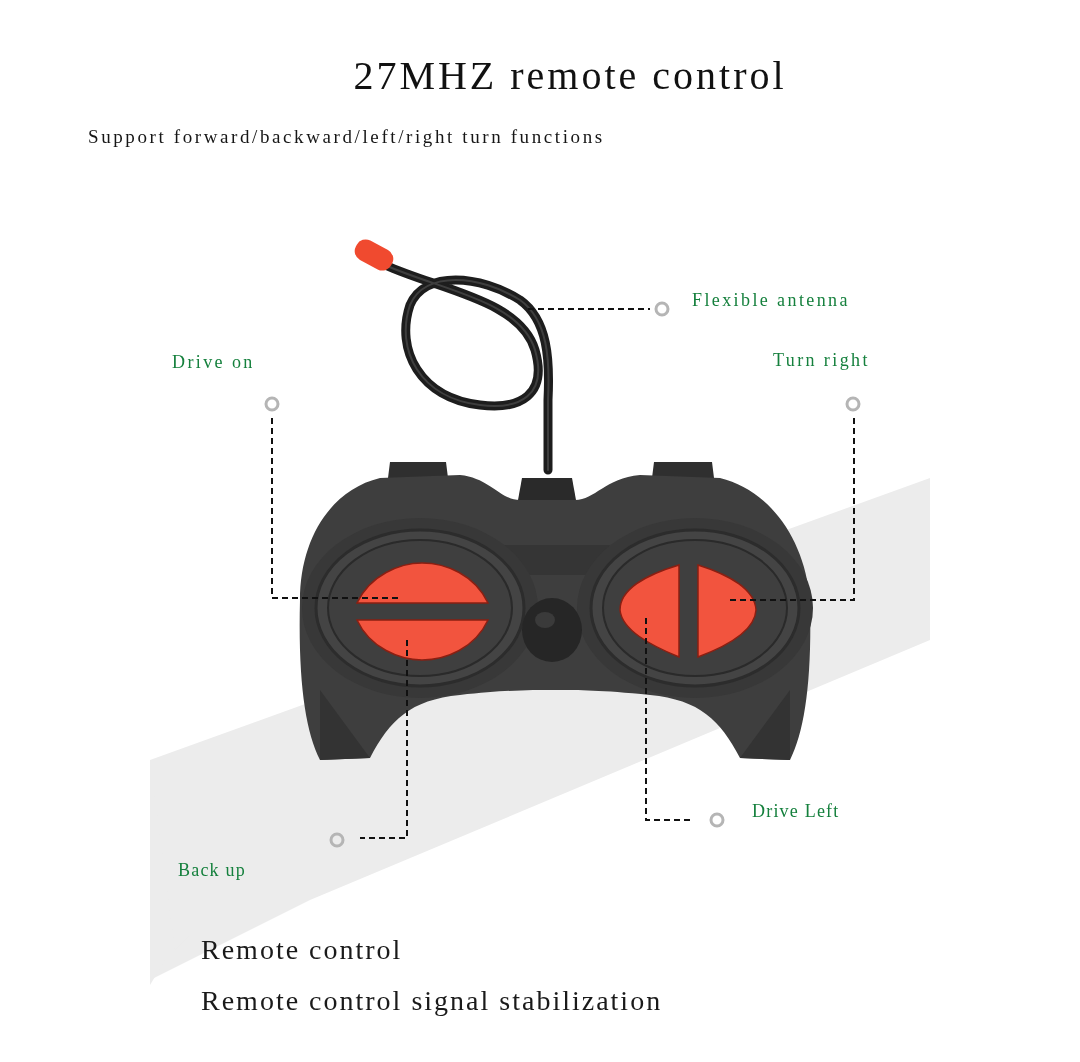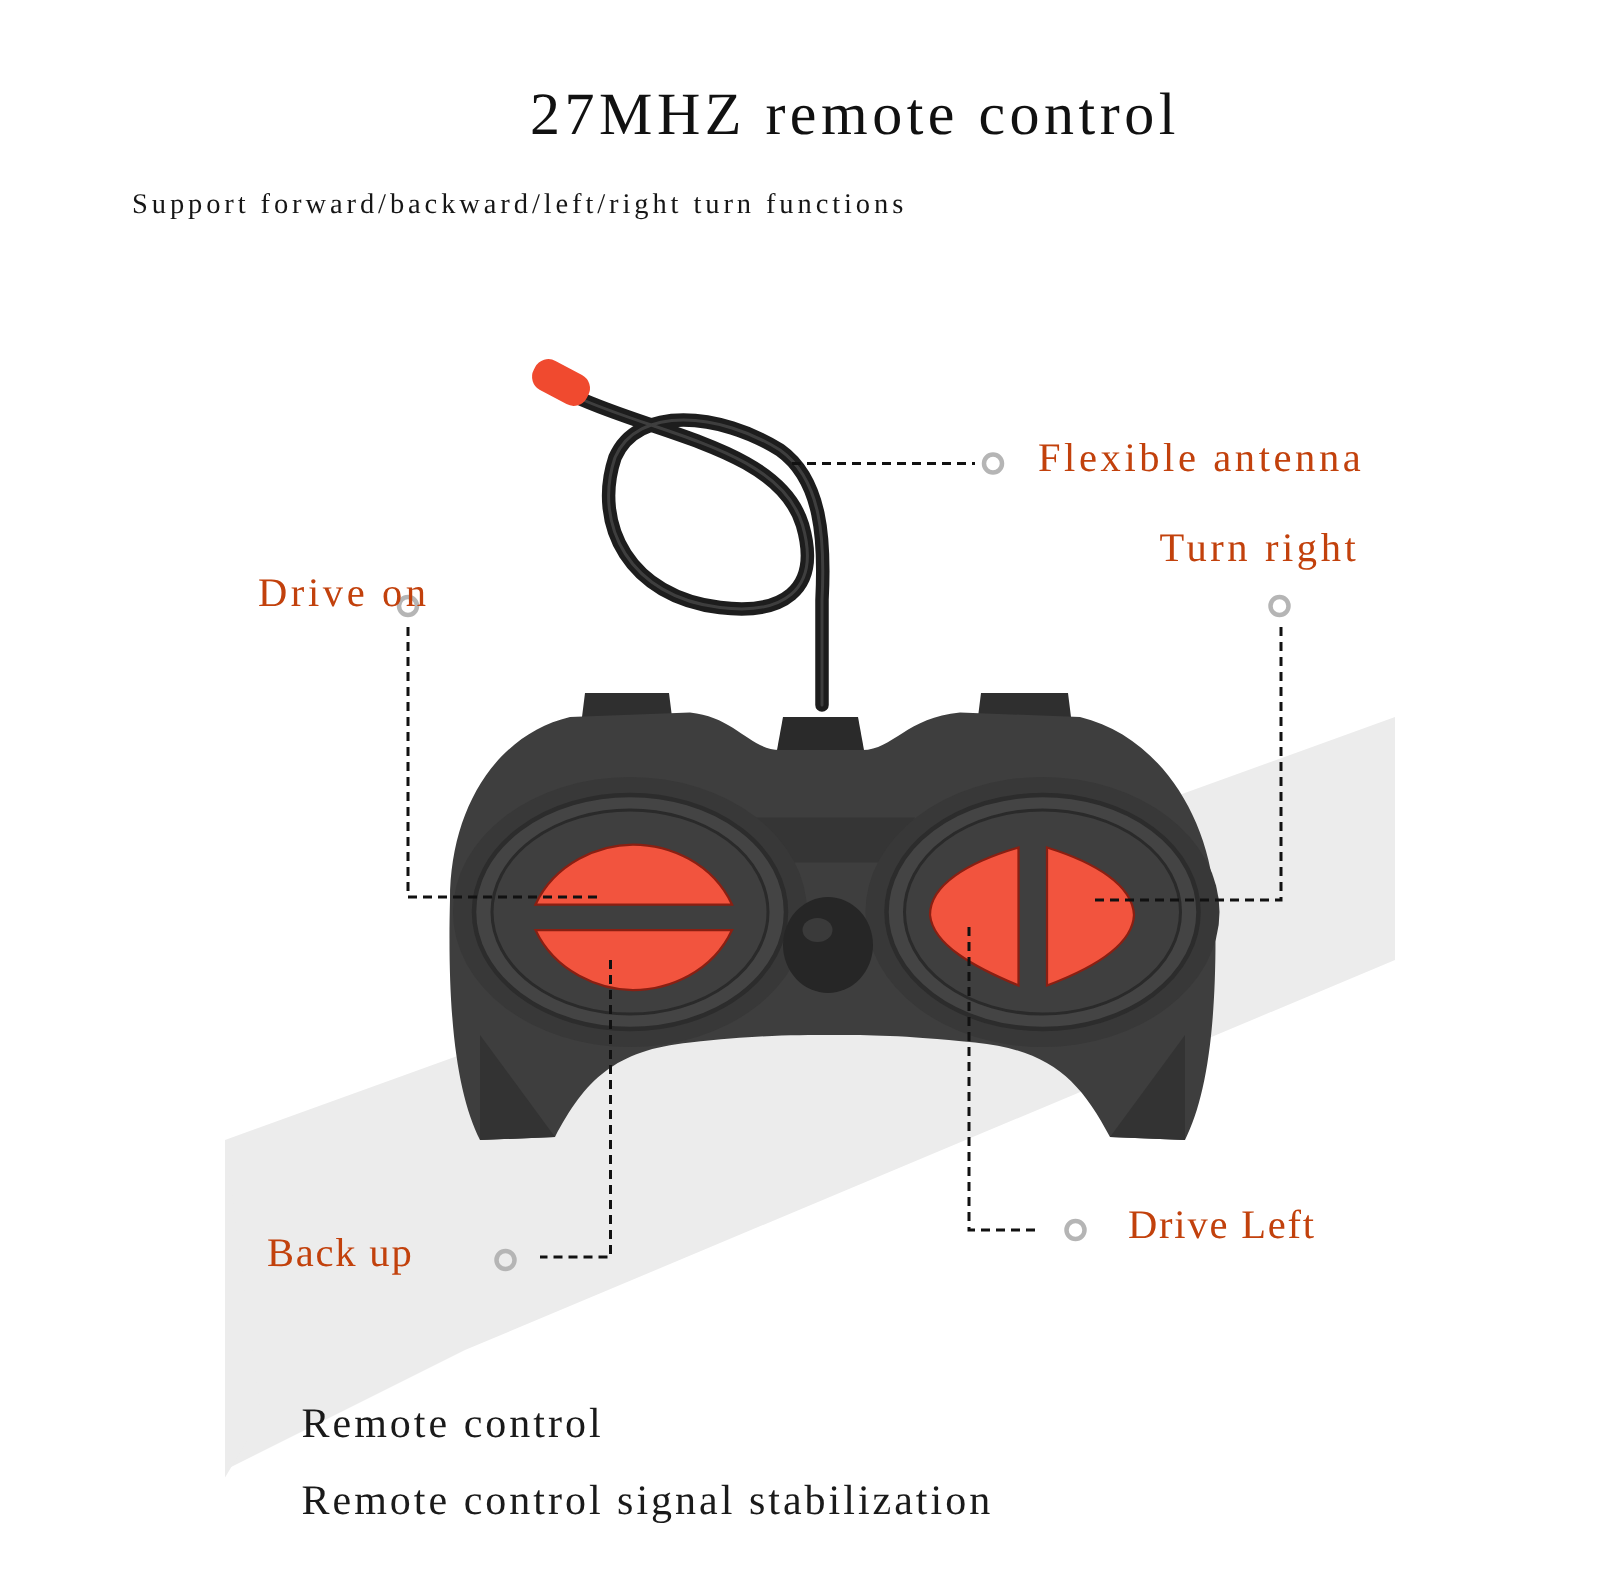--- a/index.html
+++ b/index.html
@@ -15,21 +15,21 @@
       font-family: "Liberation Serif", "DejaVu Serif", serif;
       font-size: 40px; letter-spacing: 3px; color: #111;
     }
     .subtitle {
       left: 88px; top: 126px;
       font-family: "Liberation Serif", "DejaVu Serif", serif;
       font-size: 19px; letter-spacing: 2.6px; color: #161616; white-space: nowrap;
     }
     .label {
       font-family: "Liberation Serif", "DejaVu Serif", serif;
-      font-size: 27px; letter-spacing: 2.4px; color: #c2410c; white-space: nowrap;
+      font-size: 18px; letter-spacing: 2.4px; color: #15803d; white-space: nowrap;
     }
     .label.narrow { letter-spacing: 1.2px; }
     .footer {
       font-family: "Liberation Serif", "DejaVu Serif", serif;
       font-size: 28px; letter-spacing: 2px; color: #1a1a1a; white-space: nowrap;
     }
     svg.scene { position: absolute; left: 0; top: 0; }
   </style>
 </head>
 <body>
@@ -106,19 +106,19 @@
     <circle cx="853" cy="404" r="6"></circle>
     <circle cx="337" cy="840" r="6"></circle>
     <circle cx="717" cy="820" r="6"></circle>
   </g>
 </svg>
 
 <div class="abs title">27MHZ remote control</div>
 <div class="abs subtitle">Support forward/backward/left/right turn functions</div>
 
 <div class="abs label" style="left:692px; top:290px;">Flexible antenna</div>
-<div class="abs label" style="left:172px; top:352px;margin-top:28px;">Drive on</div>
+<div class="abs label" style="left:172px; top:352px;">Drive on</div>
 <div class="abs label" style="left:773px; top:350px;">Turn right</div>
-<div class="abs label narrow" style="left:178px; top:820px;">Back up</div>
+<div class="abs label narrow" style="left:178px; top:860px;">Back up</div>
 <div class="abs label narrow" style="left:752px; top:801px;">Drive Left</div>
 
 <div class="abs footer" style="left:201px; top:934px;text-align:right;">Remote control</div>
 <div class="abs footer" style="left:201px; top:985px;">Remote control signal stabilization</div>
 
 </body></html>

